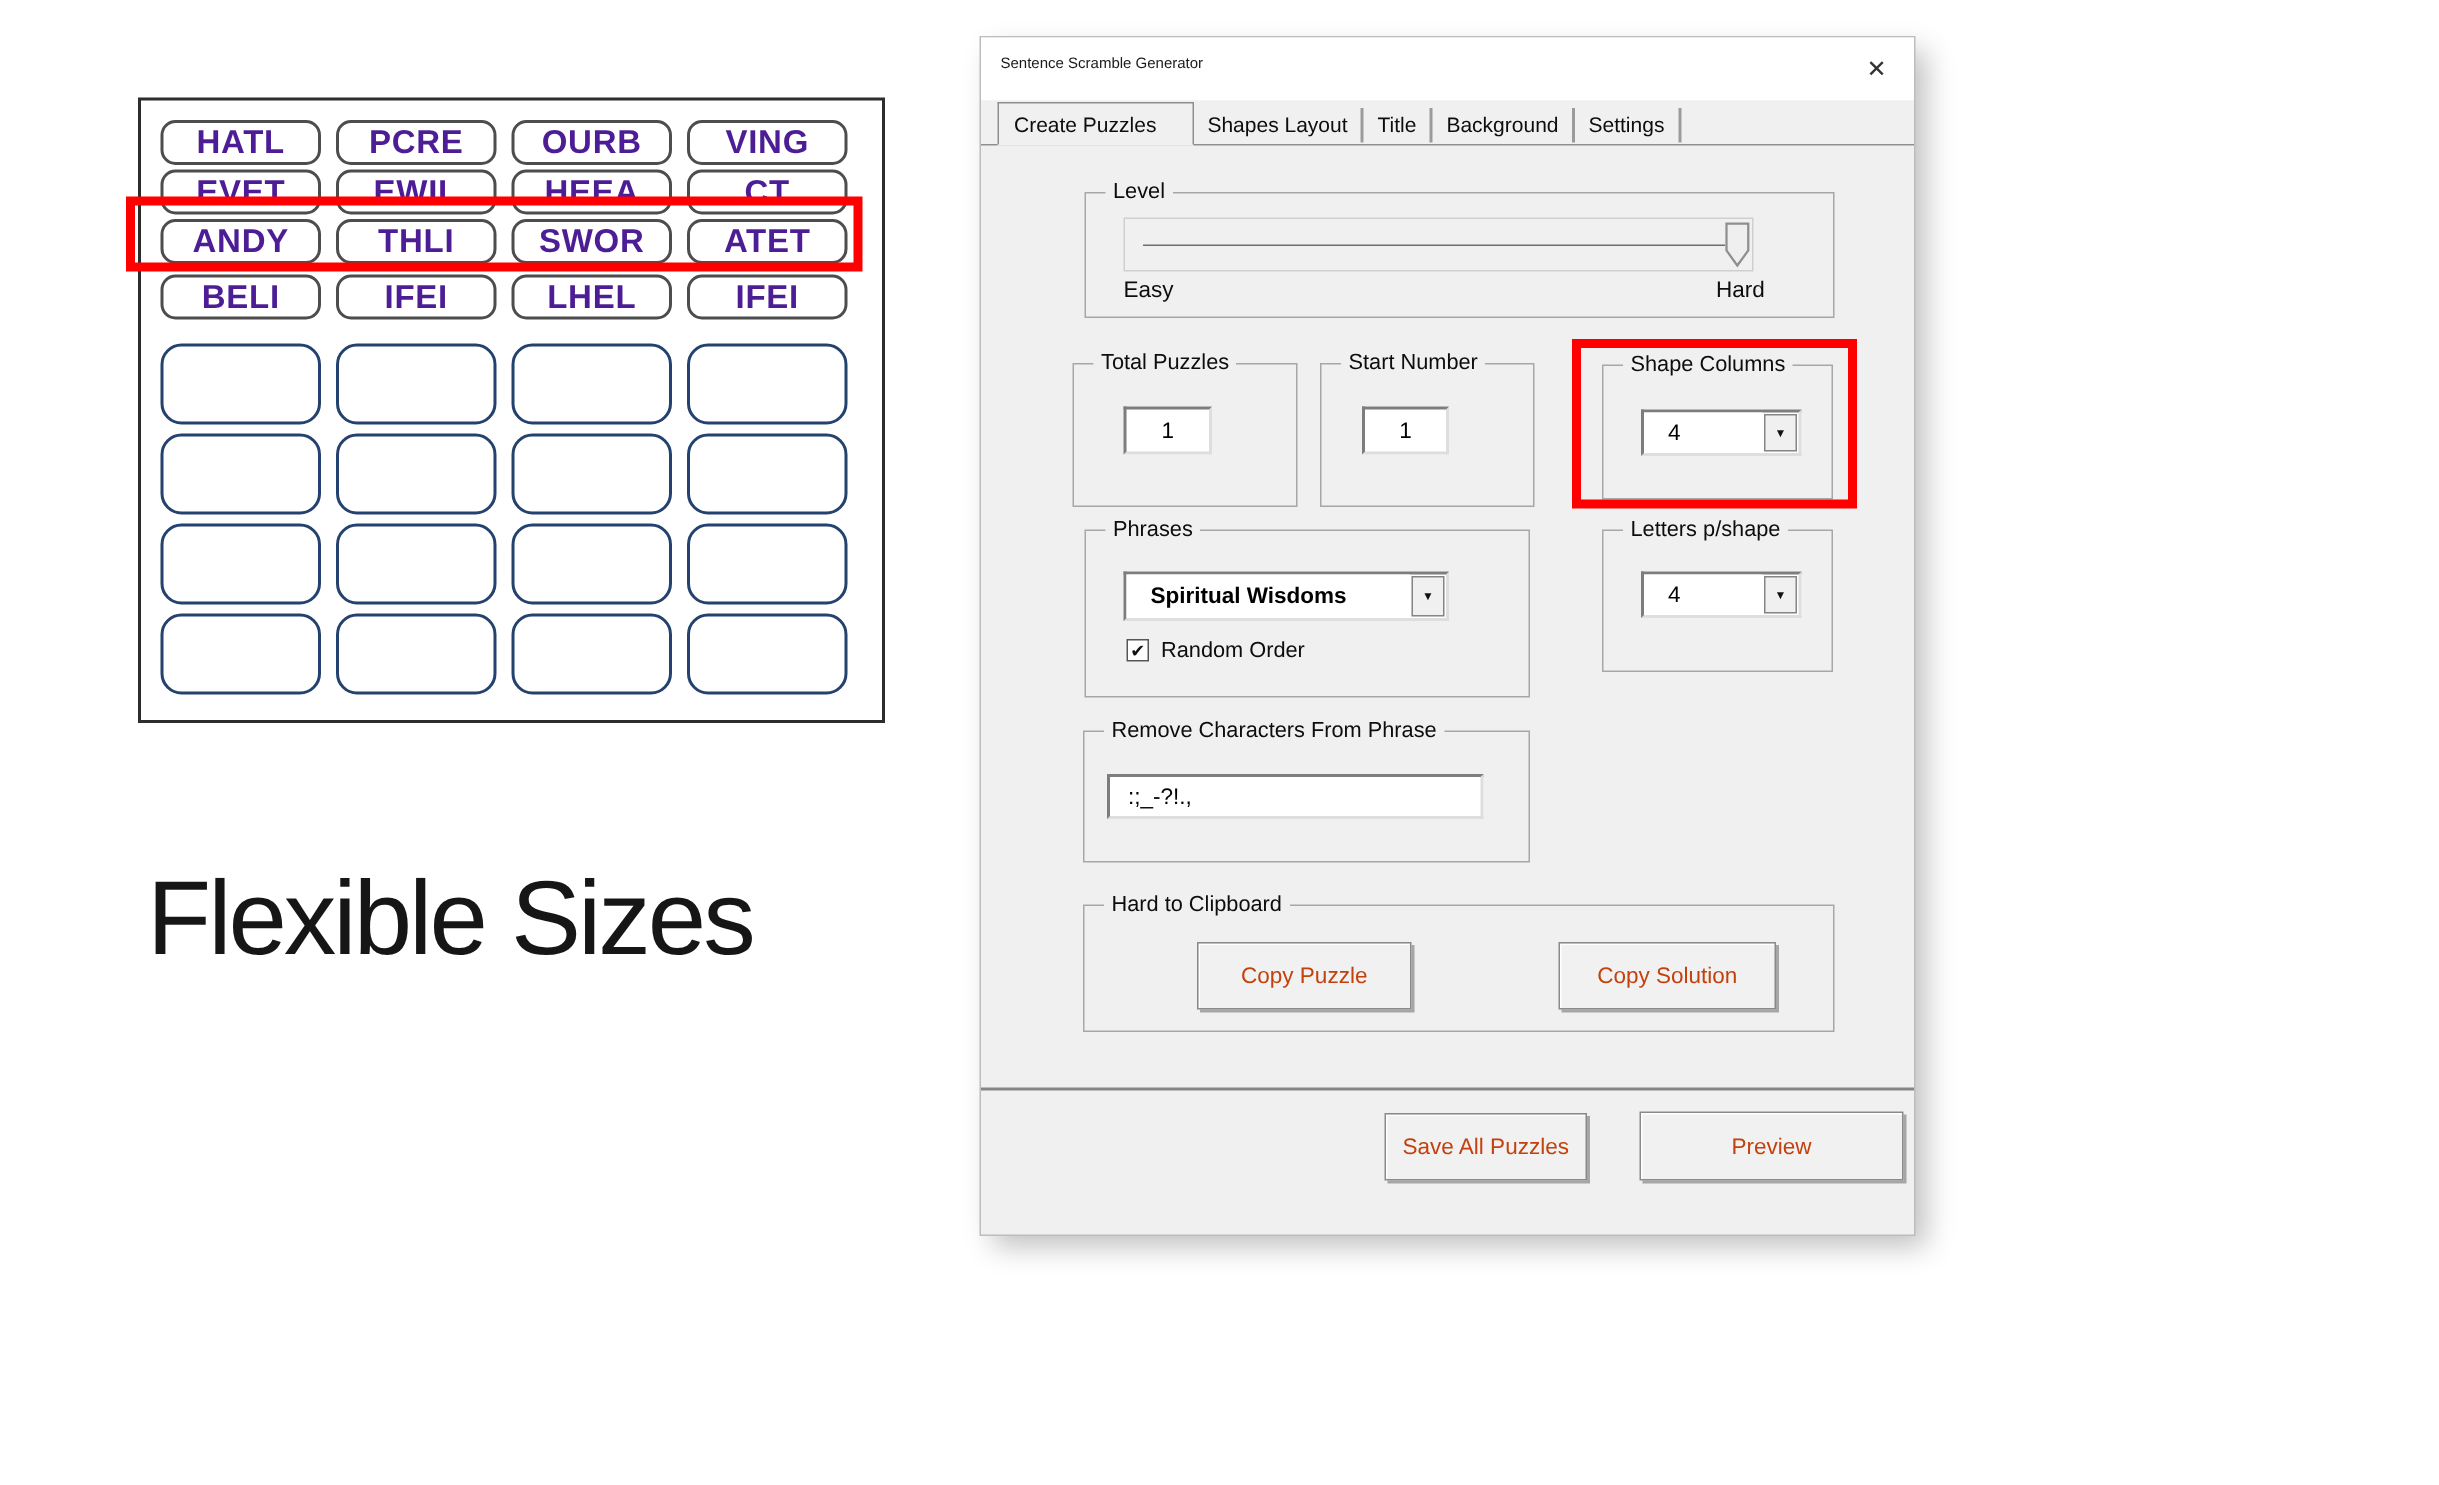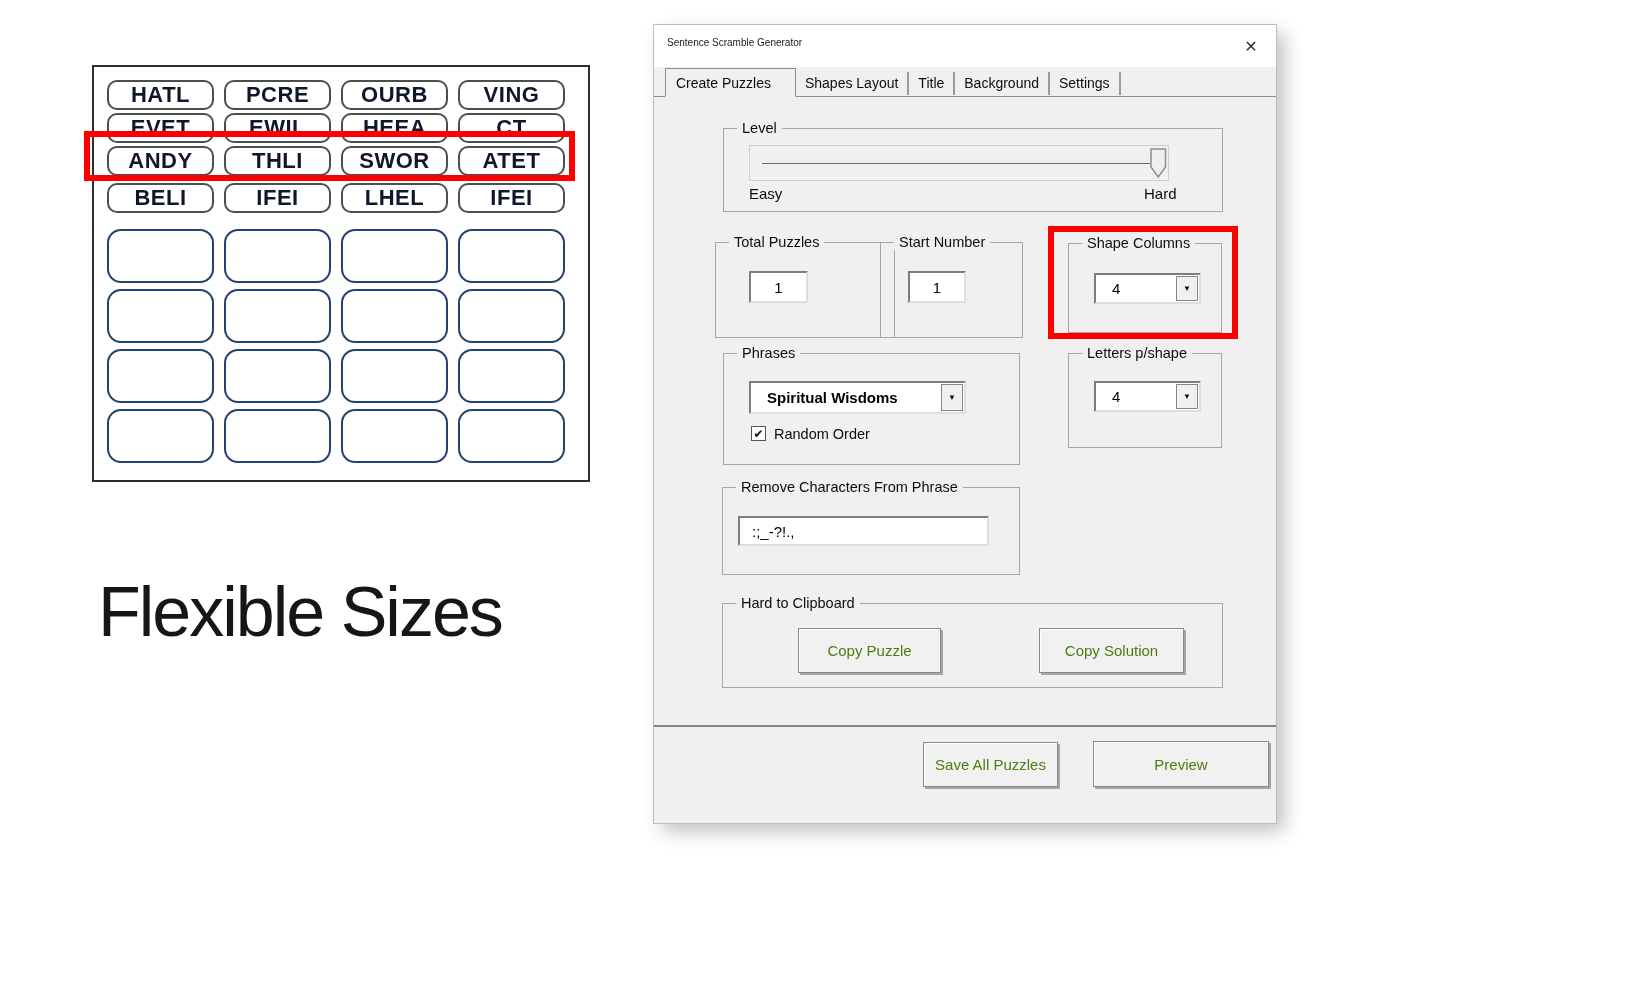--- a/index.html
+++ b/index.html
@@ -7,21 +7,21 @@
   .canvas{position:absolute;inset:0;}
 
   
   .ws-title{position:absolute;left:92px;top:24px;width:498px;text-align:center;
     font:600 23px "DejaVu Sans",sans-serif;color:#141414;letter-spacing:.5px;}
   .ws-grid{position:absolute;left:92px;top:65px;width:498px;height:417px;
     border:2px solid #2d2d2d;background:#fff;box-sizing:border-box;}
   .ws-row{position:absolute;left:13px;width:458px;display:flex;justify-content:space-between;}
   .blk{width:107px;height:30px;border:2px solid #4d4d4d;border-radius:10px;background:#fff;
     display:flex;align-items:center;justify-content:center;box-sizing:border-box;
-    font:700 22px "Liberation Sans",sans-serif;color:#0f172a;letter-spacing:.5px;}
+    font:700 22px "Liberation Sans",sans-serif;color:#4c1d95;letter-spacing:.5px;}
   .blk.empty{height:54px;border:2px solid var(--navy,#24426E);border-radius:14px;}
   .red-box{position:absolute;border:6px solid var(--highlight,#FF0000);box-sizing:border-box;z-index:30;pointer-events:none;}
   .caption{position:absolute;left:98px;top:572px;font:400 70px "Liberation Sans",sans-serif;
     color:#161616;letter-spacing:-2px;white-space:nowrap;}
 
   
   .dialog{position:absolute;left:654px;top:25px;width:622px;height:798px;background:#f0f0f0;
     box-shadow:0 0 0 1px #bdbdbd, 8px 8px 18px rgba(0,0,0,.25);font-size:15px;}
   .titlebar{position:absolute;left:0;top:0;right:0;height:42px;background:#fff;}
   .titlebar .t{position:absolute;left:13px;top:12px;font-size:10px;color:#1a1a1a;}
@@ -51,21 +51,21 @@
   .slider .track{position:absolute;left:12px;right:18px;top:17px;border-top:1.5px solid #6e6e6e;}
   .slider .thumb{position:absolute;right:1px;top:2px;}
   .lv-lab{position:absolute;font-size:15px;color:#0d0d0d;}
 
   .chk{position:absolute;width:15px;height:15px;background:#fff;border:1px solid #555;
     display:flex;align-items:center;justify-content:center;font-size:12px;line-height:1;color:#111;box-sizing:border-box;}
   .chk-lab{position:absolute;font-size:14.5px;color:#0d0d0d;}
 
   .btn{position:absolute;background:#f1f1f1;border:1px solid #8a8a8a;
     box-shadow:inset 1px 1px 0 #ffffff, 2px 2px 0 #a6a6a6;display:flex;align-items:center;
-    justify-content:center;font-size:15px;color:#4d7c0f;box-sizing:border-box;cursor:default;}
+    justify-content:center;font-size:15px;color:#c2410c;box-sizing:border-box;cursor:default;}
   .divider{position:absolute;left:0;right:0;top:700px;height:2px;background:#858585;}
 </style>
 </head>
 <body>
 
 <div class="canvas">
 
 
   <div class="ws-grid">
     <div class="ws-row" style="top:13px">
@@ -142,21 +142,21 @@
       <div class="slider" style="left:25px;top:16px;width:420px;height:36px;">
         <div class="track"></div>
         <svg class="thumb" width="17" height="31">
           <polygon points="1,1 15.5,1 15.5,19 8.2,29 1,19" fill="#efefef" stroke="#8f8f8f" stroke-width="1.5"></polygon>
         </svg>
       </div>
       <span class="lv-lab" style="left:25px;top:56px;">Easy</span>
       <span class="lv-lab" style="left:420px;top:56px;">Hard</span>
     </div>
 
-    <div class="grp" style="left:61px;top:217px;width:180px;height:96px;">
+    <div class="grp" style="left:61px;top:217px;width:150px;height:96px;">
       <span class="grp-label">Total Puzzles</span>
       <input class="sunken numbox" style="left: 33px; top: 28px; width: 59px; height: 32px;" value="1">
     </div>
 
     <div class="grp" style="left:226px;top:217px;width:143px;height:96px;">
       <span class="grp-label">Start Number</span>
       <input class="sunken numbox" style="left: 27px; top: 28px; width: 58px; height: 32px;" value="1">
     </div>
 
     <div class="grp" style="left:414px;top:218px;width:154px;height:90px;">

